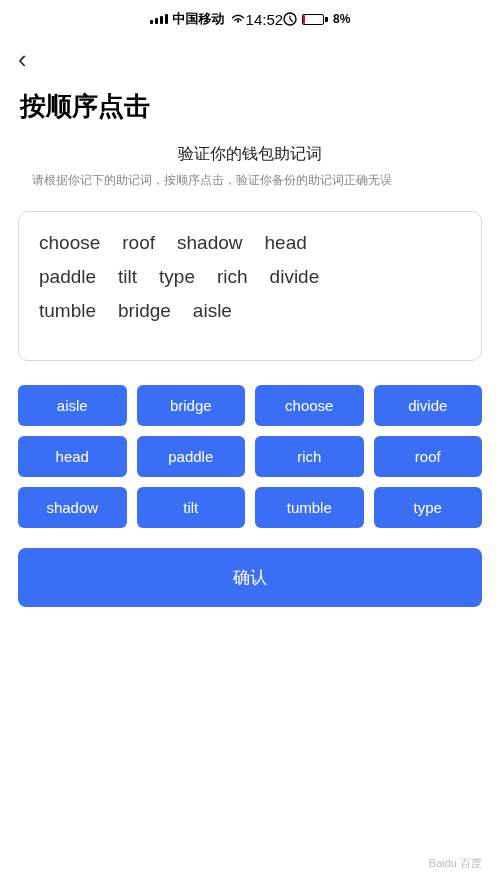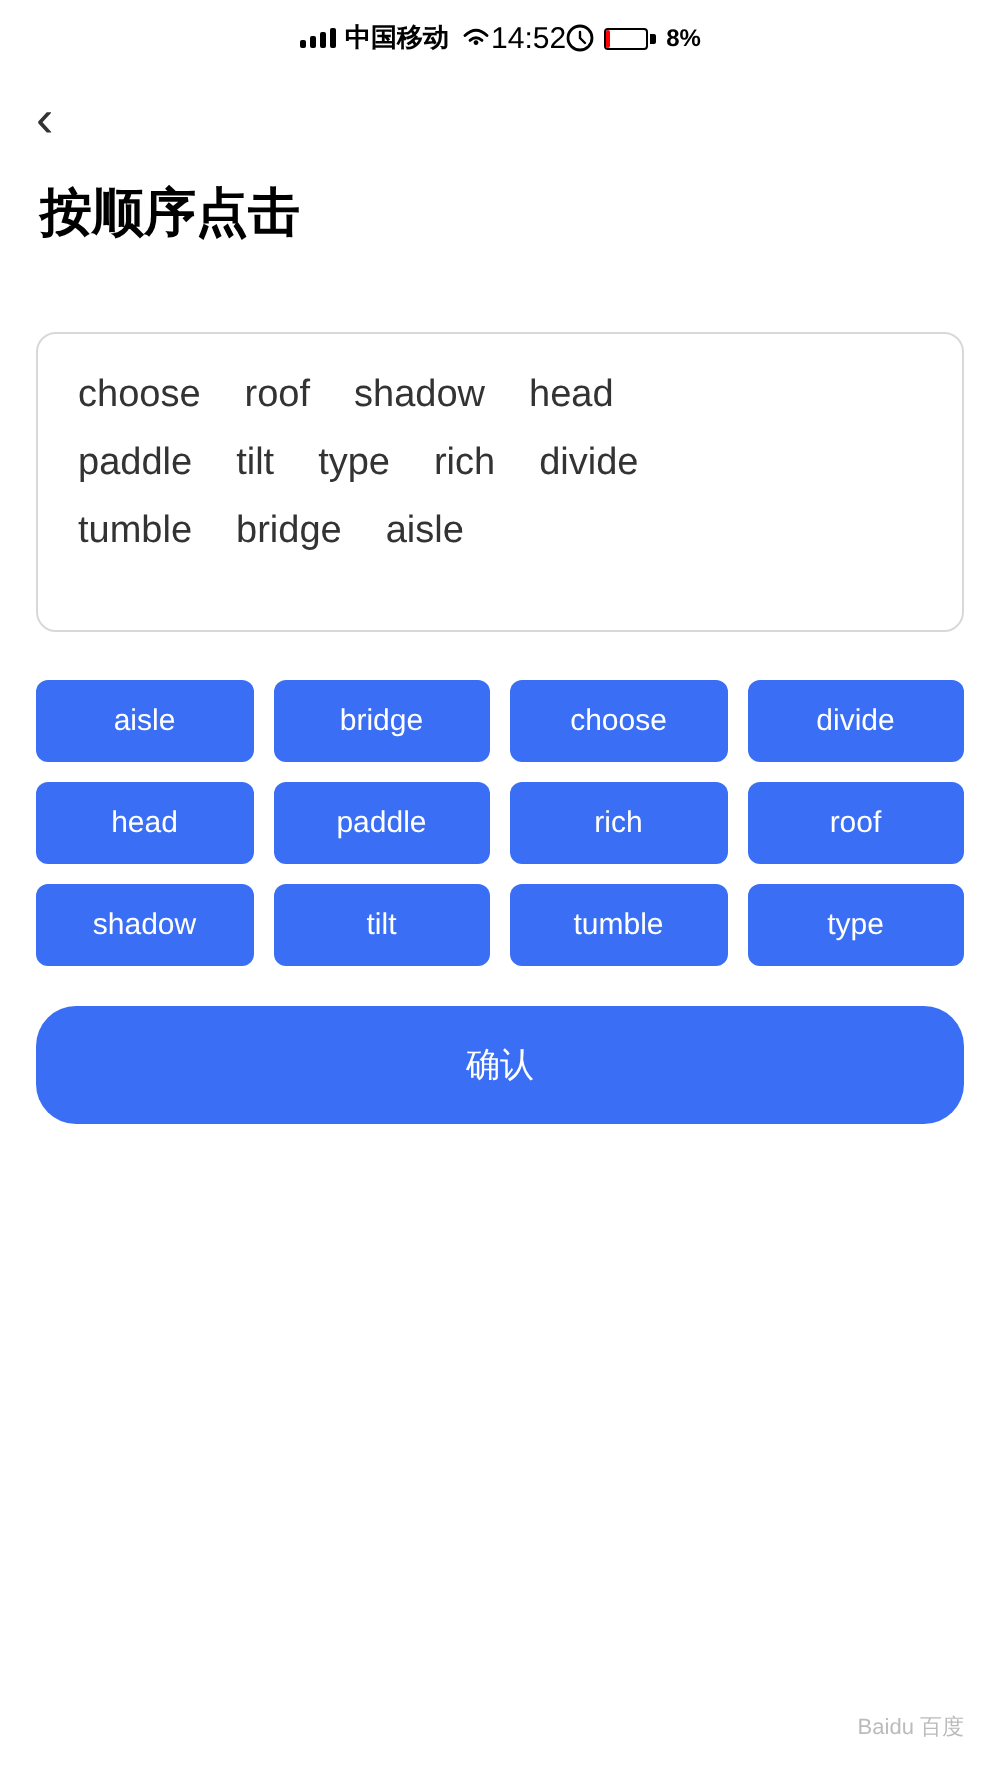--- a/index.html
+++ b/index.html
@@ -139,21 +139,21 @@
       text-align: center;
       font-family: inherit;
     }
 
     
     .confirm-btn {
       width: 100%;
       background: #3a6ff5;
       color: #fff;
       border: none;
-      border-radius: 20px;
+      border-radius: 8px;
       padding: 18px;
       font-size: 17px;
       font-weight: 500;
       cursor: pointer;
       font-family: inherit;
     }
 
     
     .watermark {
       position: absolute;
@@ -207,20 +207,22 @@
 
 <div class="back-btn">
   <span style="font-size:26px;color:#333;">‹</span>
 </div>
 
 
 <div class="page-title">按顺序点击</div>
 
 
 <div class="subtitle-section">
+  <div class="subtitle-main">验证你的钱包助记词</div>
+  <div class="subtitle-desc">请根据你记下的助记词，按顺序点击，验证你备份的助记词正确无误</div>
 </div>
 
 
 <div class="word-display-box">
   <div class="word-display-row">
     <span class="word-display-item">choose</span>
     <span class="word-display-item">roof</span>
     <span class="word-display-item">shadow</span>
     <span class="word-display-item">head</span>
   </div>

